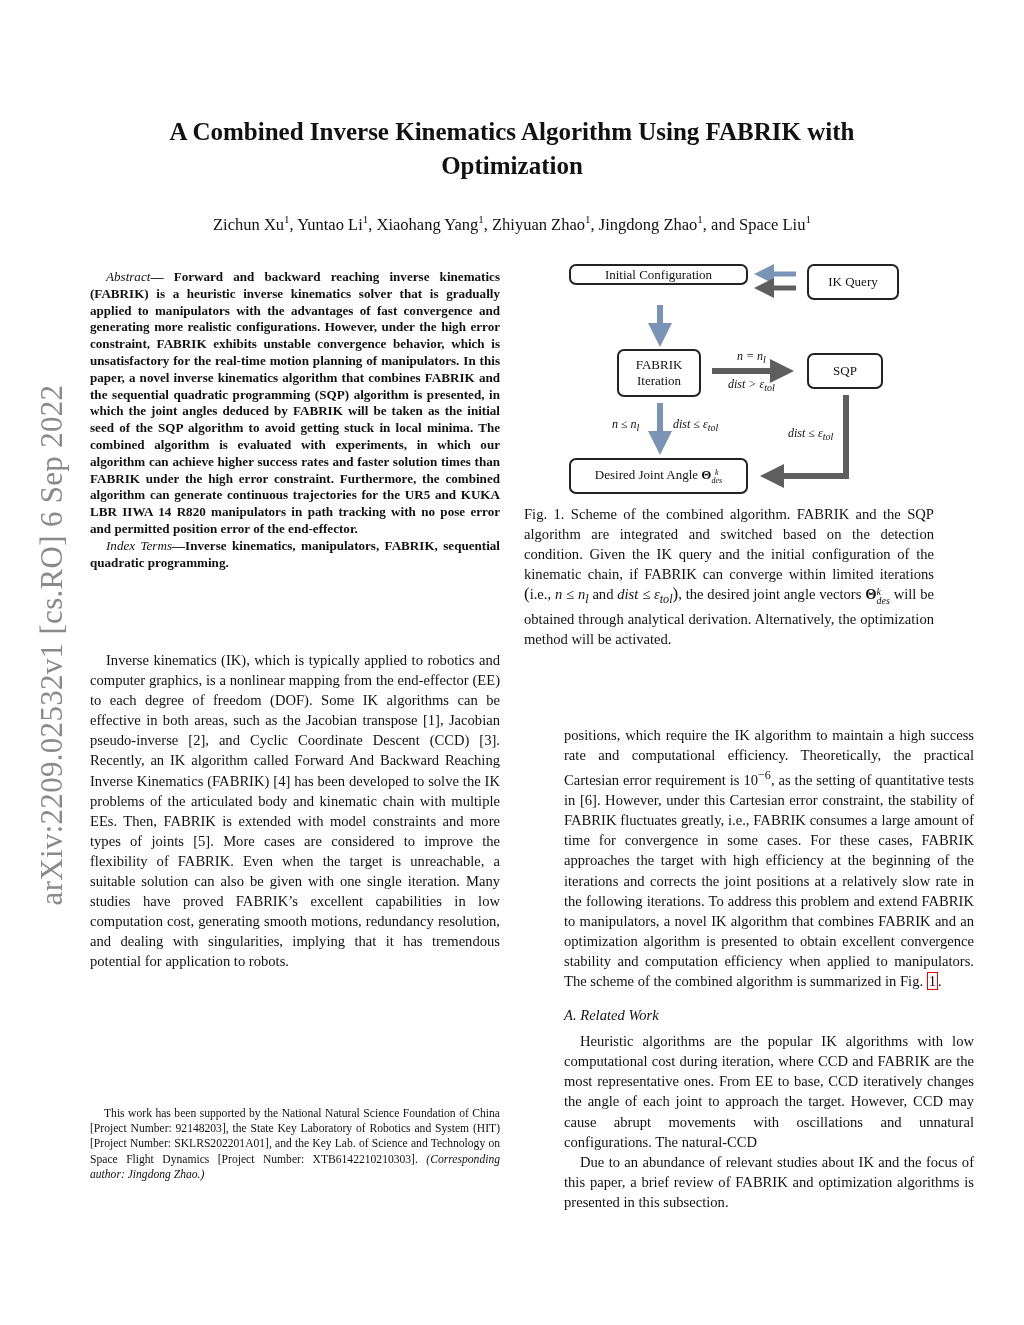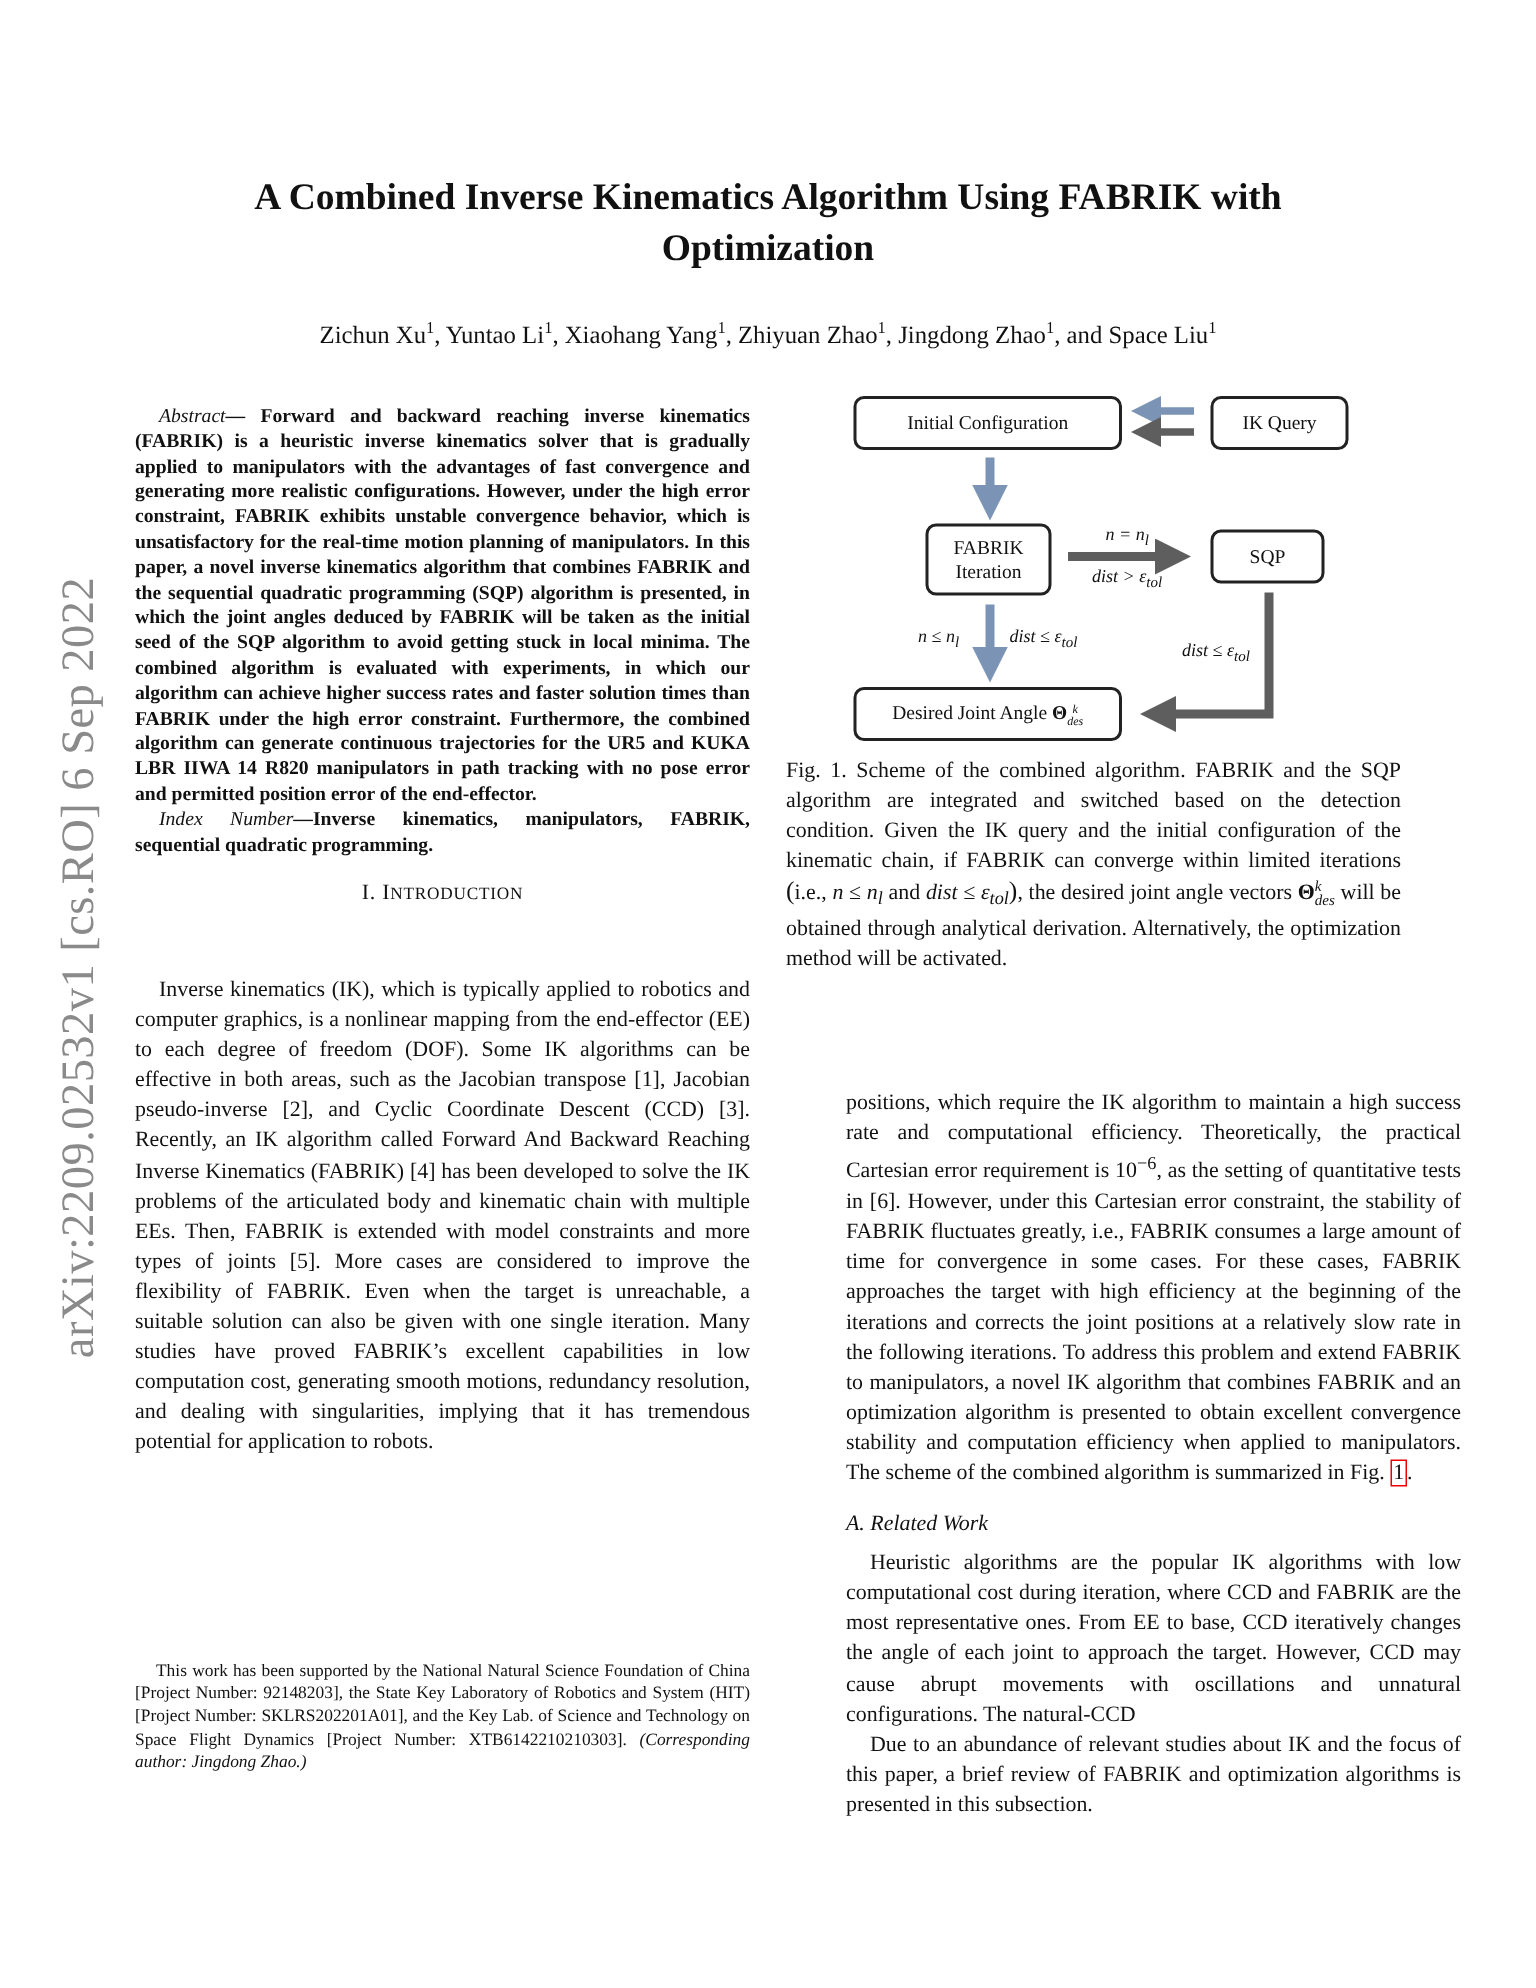--- a/index.html
+++ b/index.html
@@ -41,27 +41,23 @@
 <div class="title">A Combined Inverse Kinematics Algorithm Using FABRIK with Optimization</div>
 
 <div class="authors" id="authors"><span>Zichun Xu</span><sup>1</sup><span>, </span><span>Yuntao Li</span><sup>1</sup><span>, </span><span>Xiaohang Yang</span><sup>1</sup><span>, </span><span>Zhiyuan Zhao</span><sup>1</sup><span>, </span><span>Jingdong Zhao</span><sup>1</sup><span>, and </span><span>Space Liu</span><sup>1</sup></div>
 
 <div class="col col-left abstract">
   <p>
     <span class="lead">Abstract</span><span>—</span>
     <span>Forward and backward reaching inverse kinematics (FABRIK) is a heuristic inverse kinematics solver that is gradually applied to manipulators with the advantages of fast convergence and generating more realistic configurations. However, under the high error constraint, FABRIK exhibits unstable convergence behavior, which is unsatisfactory for the real-time motion planning of manipulators. In this paper, a novel inverse kinematics algorithm that combines FABRIK and the sequential quadratic programming (SQP) algorithm is presented, in which the joint angles deduced by FABRIK will be taken as the initial seed of the SQP algorithm to avoid getting stuck in local minima. The combined algorithm is evaluated with experiments, in which our algorithm can achieve higher success rates and faster solution times than FABRIK under the high error constraint. Furthermore, the combined algorithm can generate continuous trajectories for the UR5 and KUKA LBR IIWA 14 R820 manipulators in path tracking with no pose error and permitted position error of the end-effector.</span>
   </p>
   <p>
-    <span class="lead">Index Number</span><span>—</span><span>Inverse kinematics, manipulators, FABRIK, sequential quadratic programming.</span>
+    <span class="lead">Index Terms</span><span>—</span><span>Inverse kinematics, manipulators, FABRIK, sequential quadratic programming.</span>
   </p>
 
-  <div class="section-heading" style="font-weight:normal; margin-top:16px;">
-    <span>I.</span>
-    <span>I</span><span class="sc">NTRODUCTION</span>
-  </div>
 </div>
 
 <div class="col col-left intro" style="top:650px;">
   <p>Inverse kinematics (IK), which is typically applied to robotics and computer graphics, is a nonlinear mapping from the end-effector (EE) to each degree of freedom (DOF). Some IK algorithms can be effective in both areas, such as the Jacobian transpose [1], Jacobian pseudo-inverse [2], and Cyclic Coordinate Descent (CCD) [3]. Recently, an IK algorithm called Forward And Backward Reaching Inverse Kinematics (FABRIK) [4] has been developed to solve the IK problems of the articulated body and kinematic chain with multiple EEs. Then, FABRIK is extended with model constraints and more types of joints [5]. More cases are considered to improve the flexibility of FABRIK. Even when the target is unreachable, a suitable solution can also be given with one single iteration. Many studies have proved FABRIK’s excellent capabilities in low computation cost, generating smooth motions, redundancy resolution, and dealing with singularities, implying that it has tremendous potential for application to robots.</p>
 </div>
 
 <div class="footnotes">
   <p>
     <span>This work has been supported by the National Natural Science Foundation of China [Project Number: 92148203], the State Key Laboratory of Robotics and System (HIT) [Project Number: SKLRS202201A01], and the Key Lab. of Science and Technology on Space Flight Dynamics [Project Number: XTB6142210210303]. </span><i>(Corresponding author: Jingdong Zhao.)</i>
   </p>
@@ -83,21 +79,21 @@
 
     <line x1="100" y1="50" x2="100" y2="80" stroke="#7b93b5" stroke-width="6" marker-end="url(#hb)"></line>
 
     <line x1="152" y1="116" x2="222" y2="116" stroke="#5e5e5e" stroke-width="6" marker-end="url(#hd)"></line>
 
     <line x1="100" y1="148" x2="100" y2="188" stroke="#7b93b5" stroke-width="6" marker-end="url(#hb)"></line>
 
     <polyline points="286,140 286,221 212,221" fill="none" stroke="#5e5e5e" stroke-width="6" marker-end="url(#hd)"></polyline>
   </svg>
 
-  <div class="box" style="left:9px;top:9px;width:179px;height:36px;">
+  <div class="box" style="left:9px;top:9px;width:179px;height:21px;">
     <span>Initial Configuration</span>
   </div>
   <div class="box" style="left:247px;top:9px;width:92px;height:36px;">
     <span>IK Query</span>
   </div>
   <div class="box" style="left:57px;top:94px;width:84px;height:48px;flex-direction:column;">
     <span>FABRIK</span>
     <span>Iteration</span>
   </div>
   <div class="box" style="left:247px;top:98px;width:76px;height:36px;">

